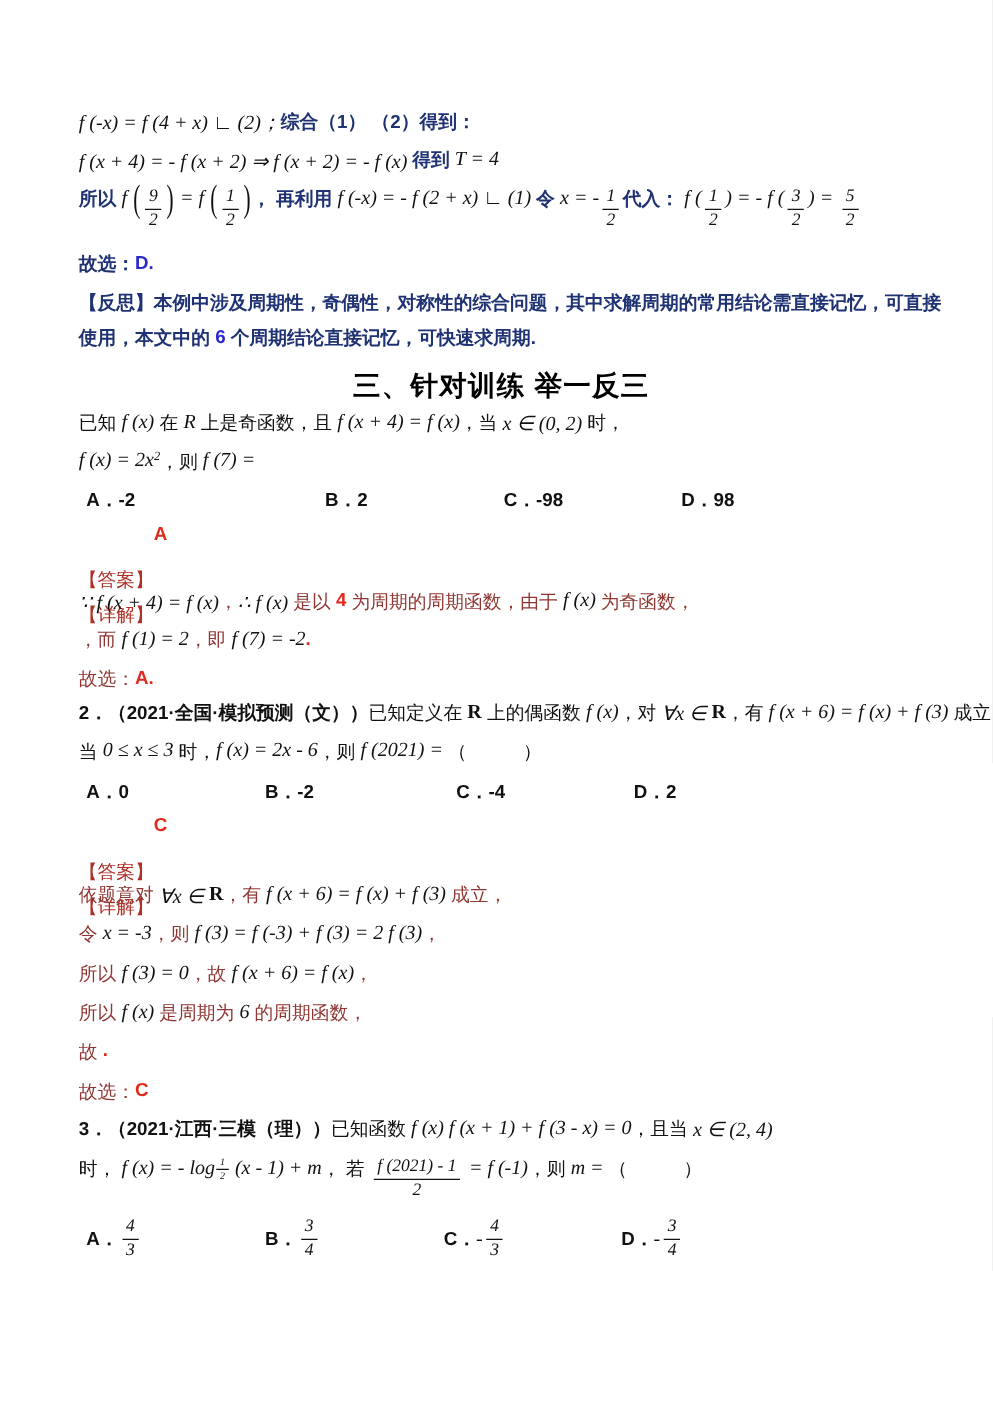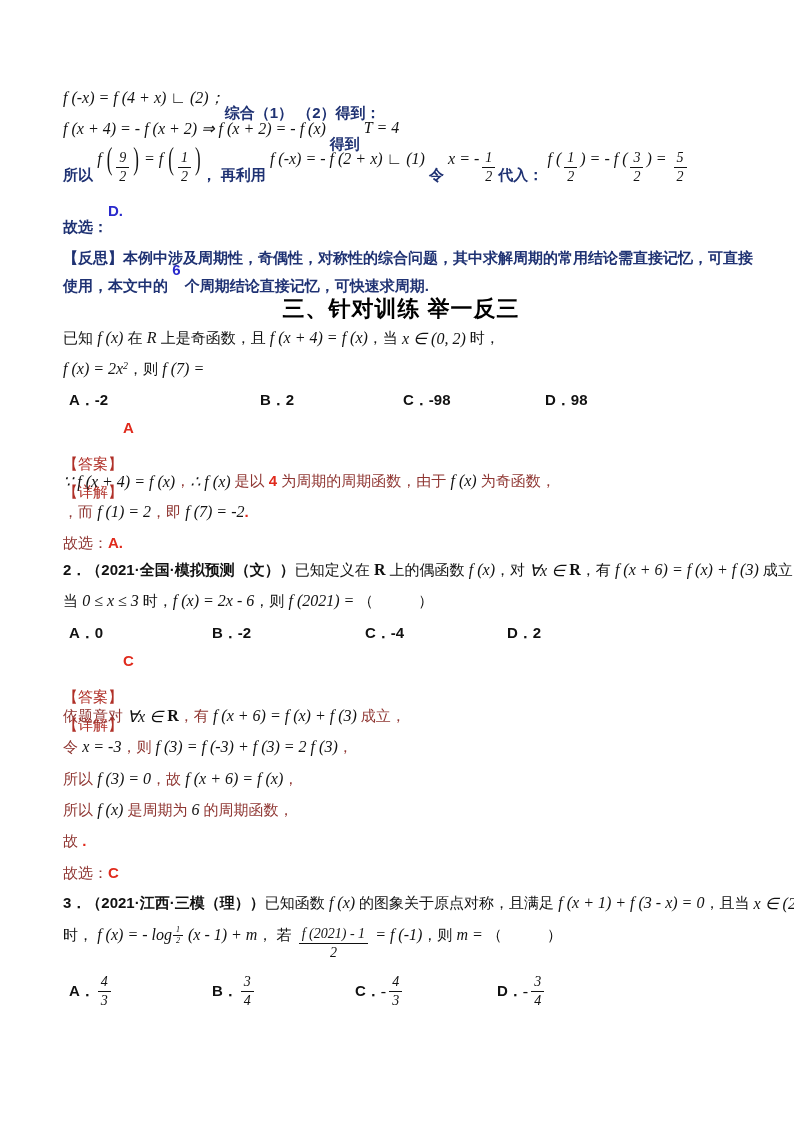--- a/index.html
+++ b/index.html
@@ -12,21 +12,21 @@
   .line{display:flex;align-items:flex-start;white-space:pre;font-size:15px;color:#111;}
   
   .h25{height:25px}.h27{height:27px}.h28{height:28px}.h30{height:30px}
   .h31{height:31px}.h32{height:32px}.h44{height:44px}.h48{height:48px}.h52{height:52px}
   .opts{padding-left:6px}
   
   .m{font-family:"Liberation Serif",serif;font-style:italic;font-size:16px;color:#111;}
   .mb{font-family:"Liberation Serif",serif;font-weight:bold;font-size:16px;color:#111;font-style:normal;}
   .k{color:#111;}
   .kb{color:#111;font-weight:bold;}
-  .cb{color:#1f3273;font-weight:bold;margin-top:16px;}
+  .cb{color:#1f3273;font-weight:bold;}
   .blue{color:#2929cc;font-weight:bold;}
   .dr{color:#b03028;font-weight:normal;margin-top:36px;}
   .red{color:#e02a1c;font-weight:bold;}
   .mar{color:#8f3632;}
   
   sup.m{font-size:10px;vertical-align:6px;}
   .frac{display:inline-flex;flex-direction:column;align-items:center;text-align:center;
         font-size:14px;line-height:1.15;margin:0 3px;font-style:italic;
         font-family:"Liberation Serif",serif;color:#111;}
   .frac .n{border-bottom:1px solid currentColor;padding:0 3px 1px;}
@@ -65,18 +65,18 @@
         <div class="line h32"><span class="k">当 </span><span class="m">0 ≤ x ≤ 3 </span><span class="k">时，</span><span class="m">f (x) = 2x - 6</span><span class="k">，则 </span><span class="m">f (2021) = </span><span class="k">（　　　）</span></div>
         <div class="line h28 opts"><span class="opt" style="width: 143px;"><span class="kb">A．0</span></span><span class="opt" style="width: 143px;"><span class="kb">B．-2</span></span><span class="opt" style="width: 142px; margin-left: 10px;"><span class="kb">C．-4</span></span><span class="opt"><span class="kb">D．2</span></span></div>
         <div class="line h28"><span class="dr">【答案】</span><span class="red">C</span></div>
         <div class="line h27"><span class="dr">【详解】</span></div>
         <div class="line h31"><span class="mar">依题意对 </span><span class="m">∀x ∈ </span><span class="mb">R</span><span class="mar">，有 </span><span class="m">f (x + 6) = f (x) + f (3) </span><span class="mar">成立，</span></div>
         <div class="line h32"><span class="mar">令 </span><span class="m">x = -3</span><span class="mar">，则 </span><span class="m">f (3) = f (-3) + f (3) = 2 f (3)</span><span class="mar">，</span></div>
         <div class="line h31"><span class="mar">所以 </span><span class="m">f (3) = 0</span><span class="mar">，故 </span><span class="m">f (x + 6) = f (x)</span><span class="mar">，</span></div>
         <div class="line h31"><span class="mar">所以 </span><span class="m">f (x) </span><span class="mar">是周期为 </span><span class="m">6 </span><span class="mar">的周期函数，</span></div>
         <div class="line h32"><span class="mar">故 </span><span class="red">.</span></div>
         <div class="line h30"><span class="mar">故选：</span><span class="red">C</span></div>
-        <div class="line h32"><span class="kb">3．（2021·江西·三模（理））</span><span class="k">已知函数 </span><span class="m">f (x) </span><span class="k">的图象关于原点对称，且满足 </span><span class="m">f (x + 1) + f (3 - x) = 0</span><span class="k">，且当 </span><span class="m">x ∈ (2, 4)</span></div>
+        <div class="line h32"><span class="kb">3．（2021·江西·三模（理））</span><span class="k">已知函数 </span><span class="m">f (x) </span><span class="m">f (x + 1) + f (3 - x) = 0</span><span class="k">，且当 </span><span class="m">x ∈ (2, 4)</span></div>
         <div class="line h48"><span class="k">时， </span><span class="m">f (x) = - log</span><sub class="logsub"><span class="frac small"><span class="n">1</span><span class="d">2</span></span></sub><span class="m"> (x - 1) + m</span><span class="k">， 若 </span><span class="frac"><span class="n">f (2021) - 1</span><span class="d">2</span></span><span class="m"> = f (-1)</span><span class="k">，则 </span><span class="m">m = </span><span class="k">（　　　）</span></div>
         <div class="line h44 opts"><span class="opt" style="width: 143px;"><span class="kb">A．</span><span class="frac"><span class="n">4</span><span class="d">3</span></span></span><span class="opt" style="width: 143px;"><span class="kb">B．</span><span class="frac"><span class="n">3</span><span class="d">4</span></span></span><span class="opt" style="width: 142px;"><span class="kb">C．</span><span class="m">-</span><span class="frac"><span class="n">4</span><span class="d">3</span></span></span><span class="opt"><span class="kb">D．</span><span class="m">-</span><span class="frac"><span class="n">3</span><span class="d">4</span></span></span></div>
       </div>
   </div>
 </div>
 
 </body></html>

